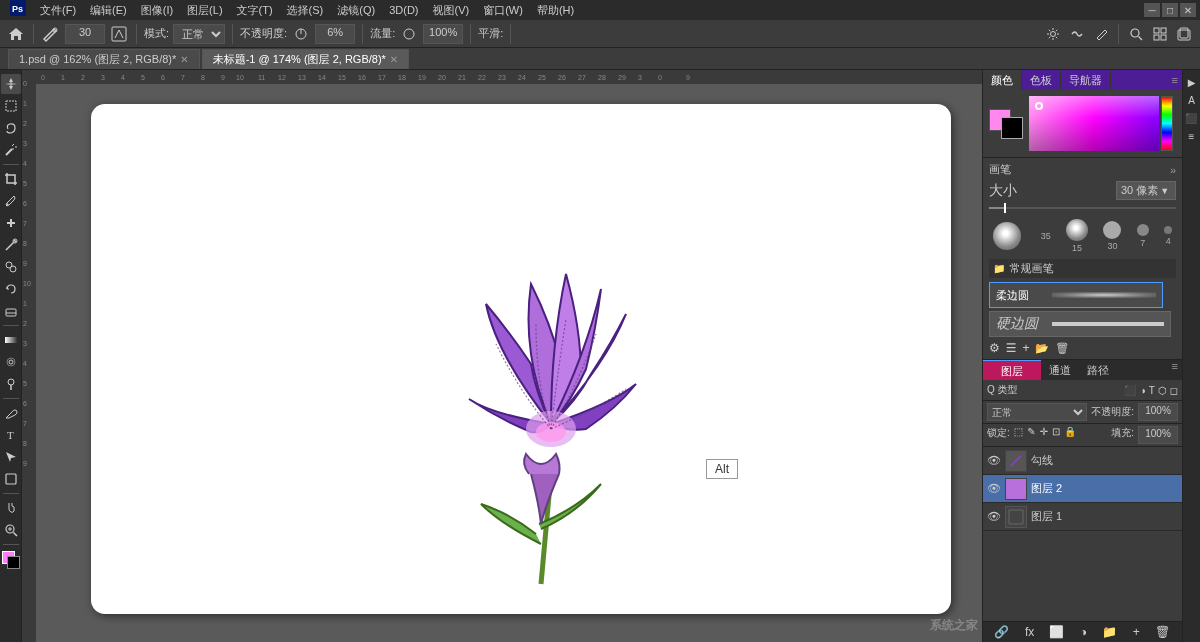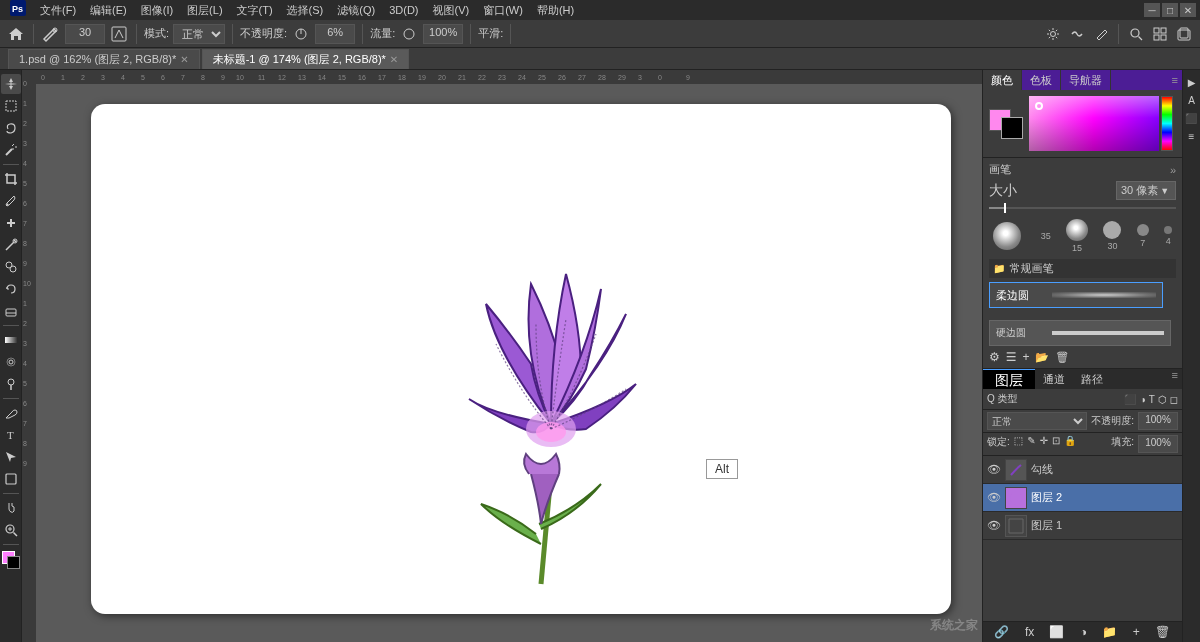--- a/index.html
+++ b/index.html
@@ -514,45 +514,45 @@
           <div style="width:8px;height:8px;border-radius:50%;background:#777;"></div>
           <span style="font-size:9px;color:#aaa;">4</span>
         </div>
       </div>
 
       <div class="section-header" style="display:flex;align-items:center;gap:4px;background:#333;padding:2px 4px;margin-bottom:4px;">
         <div style="font-size:10px;">📁</div>
         <span class="section-title">常规画笔</span>
       </div>
 
-      <div class="brush-preview active" style="width:174px;height:26px;background:#4a4a4a;border:1px solid #4a9eff;margin-bottom:12px;display:flex;align-items:center;padding:0 6px;gap:6px;">
+      <div class="brush-preview active" style="width:174px;height:26px;background:#4a4a4a;border:1px solid #4a9eff;margin-bottom:3px;display:flex;align-items:center;padding:0 6px;gap:6px;">
         <span style="font-size:11px;color:#fff;width:50px;flex-shrink:0;">柔边圆</span>
         <div style="flex:1;height:6px;background:radial-gradient(ellipse at 50% 50%, #ccc 0%, rgba(200,200,200,0.3) 60%, transparent 100%);"></div>
       </div>
 
       <div class="brush-preview" style="width:182px;height:26px;background:#555;border:1px solid #666;margin-bottom:3px;display:flex;align-items:center;padding:0 6px;gap:6px;">
-        <span style="font-size:10px;color:#ccc;width:50px;flex-shrink:0;">硬边圆</span>
+        <span style="font-size:14px;color:#ccc;width:50px;flex-shrink:0;font-style:italic;">硬边圆</span>
         <div style="flex:1;height:4px;background:#ccc;"></div>
       </div>
 
       <div style="display:flex;gap:6px;align-items:center;margin-top:4px;">
         <div style="font-size:12px;cursor:pointer;color:#ccc;">⚙</div>
         <div style="font-size:12px;cursor:pointer;color:#ccc;">☰</div>
         <div style="font-size:12px;cursor:pointer;color:#ccc;">+</div>
         <div style="font-size:11px;cursor:pointer;color:#ccc;">📂</div>
         <div style="font-size:11px;cursor:pointer;color:#ccc;">🗑</div>
       </div>
     </div>
 
     <div style="height:1px;background:#222;"></div>
 
     <div id="layers-panel" style="flex:1;display:flex;flex-direction:column;">
 
       <div style="display:flex;background:#2b2b2b;height:20px;">
-        <div style="padding:0 12px;height:20px;line-height:20px;font-size:14px;color:#fff;cursor:pointer;background:#000000;border-top:1px solid #4a9eff;">图层</div>
+        <div style="padding:0 18px;height:20px;line-height:20px;font-size:11px;color:#fff;cursor:pointer;background:#be185d;border-top:1px solid #4a9eff;">图层</div>
         <div style="padding:0 8px;height:20px;line-height:20px;font-size:11px;color:#ccc;cursor:pointer;">通道</div>
         <div style="padding:0 8px;height:20px;line-height:20px;font-size:11px;color:#ccc;cursor:pointer;">路径</div>
         <div style="flex:1;background:#2b2b2b;"></div>
         <div style="padding:0 4px;font-size:11px;cursor:pointer;color:#999;">≡</div>
       </div>
 
       <div style="display:flex;align-items:center;gap:3px;padding:3px 4px;border-bottom:1px solid #222;">
         <span style="font-size:10px;color:#ccc;">Q 类型</span>
         <div style="flex:1;"></div>
         <div style="font-size:10px;color:#ccc;cursor:pointer;">⬛</div>

